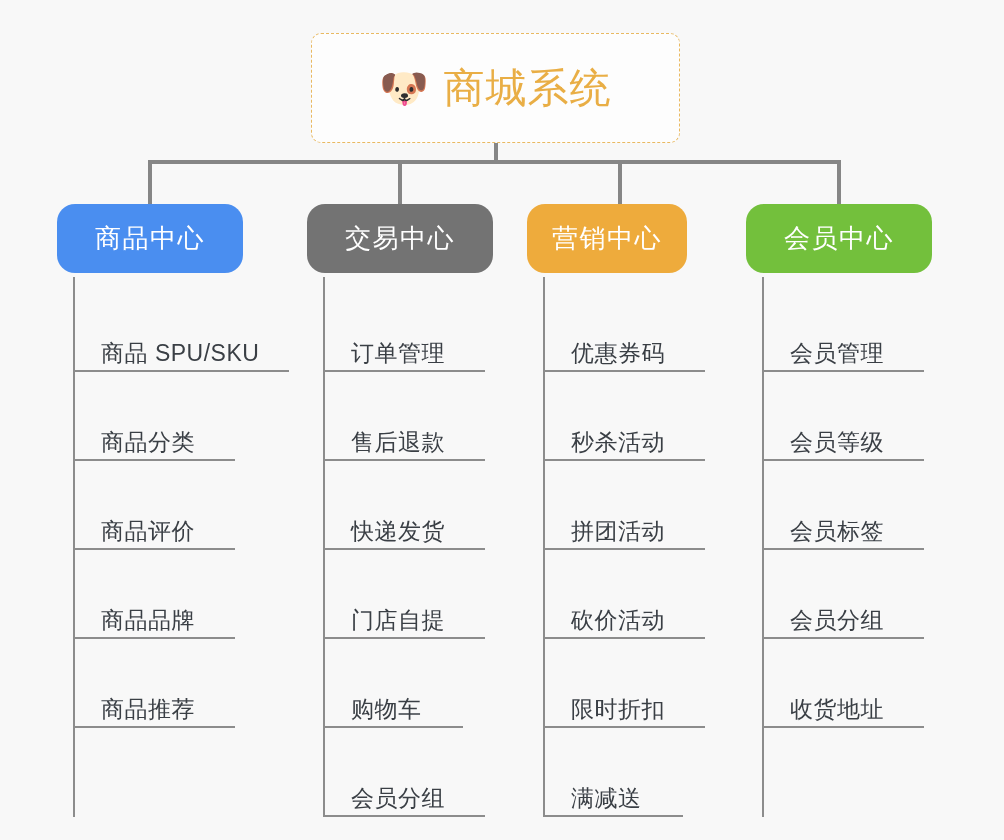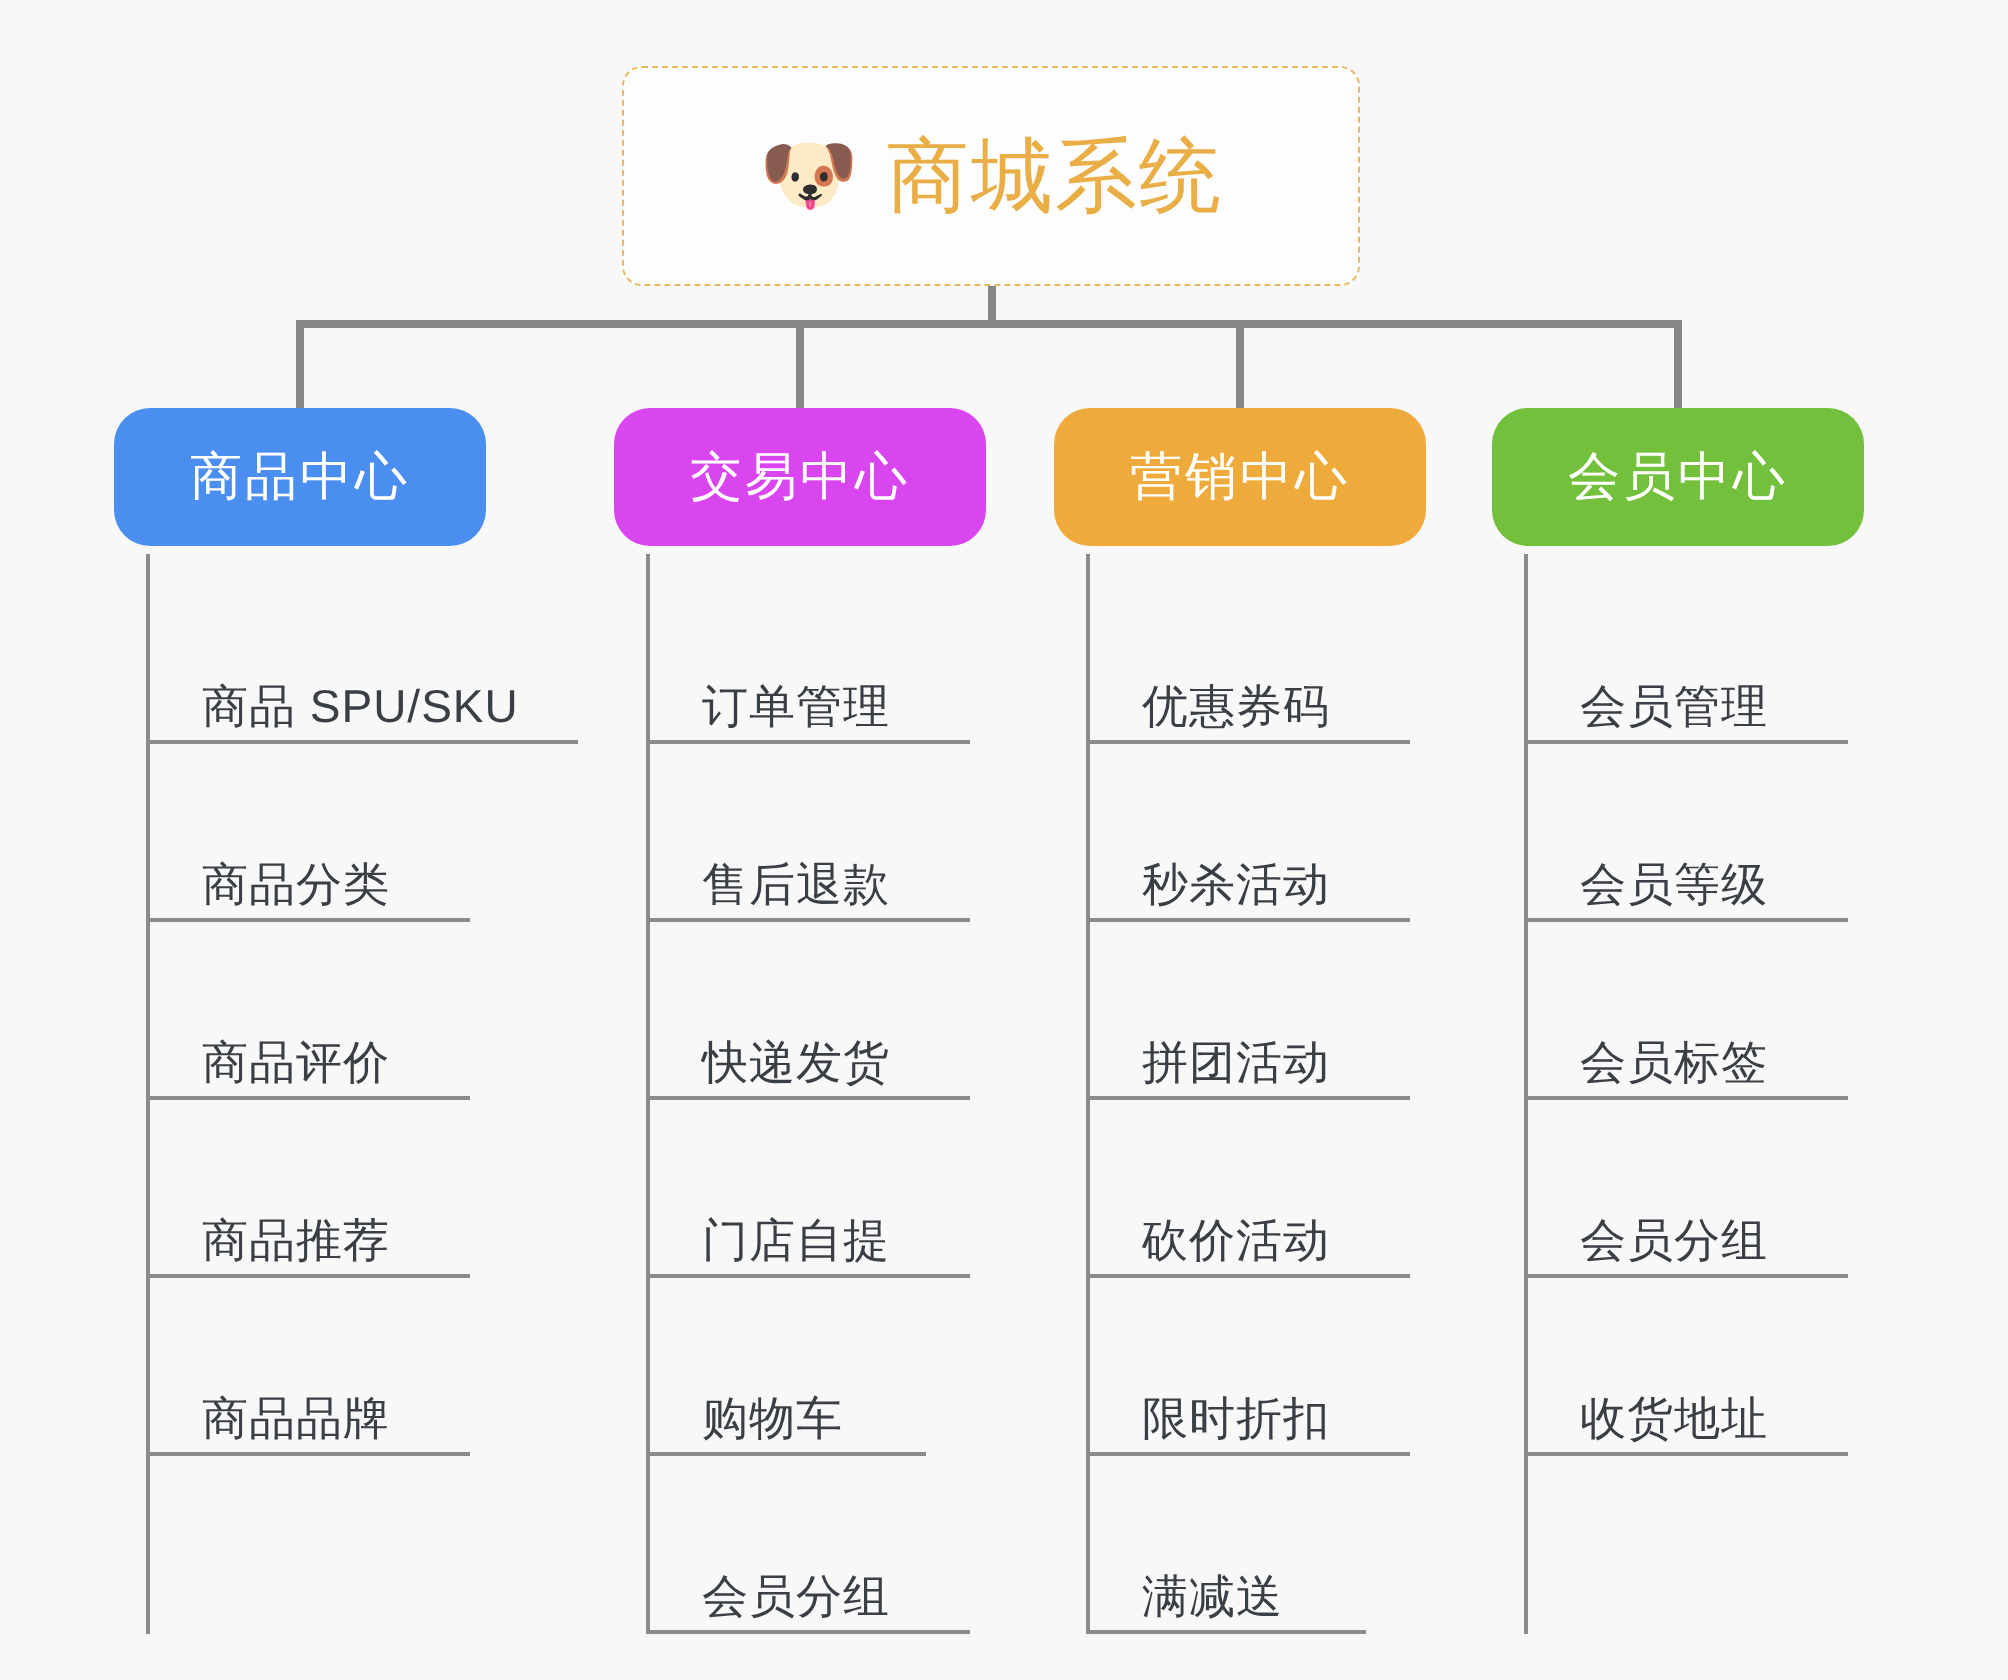--- a/index.html
+++ b/index.html
@@ -68,21 +68,21 @@
     display: flex;
     align-items: center;
     justify-content: center;
     color: #ffffff;
     font-size: 26px;
     letter-spacing: 1.5px;
     white-space: nowrap;
   }
 
   .cat-blue   { background: #4a8ef0; }
-  .cat-red    { background: #d946ef; align-items: center; }
+  .cat-red    { background: #737373; align-items: center; }
   .cat-orange { background: #eeab3c; }
   .cat-green  { background: #73c03c; }
 
   
   .leaf-list {
     position: relative;
     margin-top: 4px;
     padding-top: 6px;
   }
   .spine {
@@ -147,25 +147,25 @@
           </div>
           <div class="leaf">
             <span class="leaf-label">商品分类</span>
             <div class="leaf-underline" style="width: 162px;"></div>
           </div>
           <div class="leaf">
             <span class="leaf-label">商品评价</span>
             <div class="leaf-underline" style="width: 162px;"></div>
           </div>
           <div class="leaf">
+            <span class="leaf-label">商品品牌</span>
+            <div class="leaf-underline" style="width: 162px;"></div>
+          </div>
+          <div class="leaf">
             <span class="leaf-label">商品推荐</span>
-            <div class="leaf-underline" style="width: 162px;"></div>
-          </div>
-          <div class="leaf">
-            <span class="leaf-label">商品品牌</span>
             <div class="leaf-underline" style="width: 162px;"></div>
           </div>
         </div>
       </div>
       <div class="column" style="left: 307px; width: 186px;">
         <div class="cat-box cat-red" style="width: 186px;">
           <span>交易中心</span>
         </div>
         <div class="leaf-list">
           <div class="spine" style="height: 540px;"></div>
@@ -189,21 +189,21 @@
             <span class="leaf-label">购物车</span>
             <div class="leaf-underline" style="width: 140px;"></div>
           </div>
           <div class="leaf">
             <span class="leaf-label">会员分组</span>
             <div class="leaf-underline" style="width: 162px;"></div>
           </div>
         </div>
       </div>
       <div class="column" style="left: 527px; width: 186px;">
-        <div class="cat-box cat-orange" style="width: 186px; text-align: center;">
+        <div class="cat-box cat-orange" style="width: 160px; text-align: center;">
           <span>营销中心</span>
         </div>
         <div class="leaf-list">
           <div class="spine" style="height: 540px;"></div>
           <div class="leaf">
             <span class="leaf-label">优惠券码</span>
             <div class="leaf-underline" style="width: 162px;"></div>
           </div>
           <div class="leaf">
             <span class="leaf-label">秒杀活动</span>

